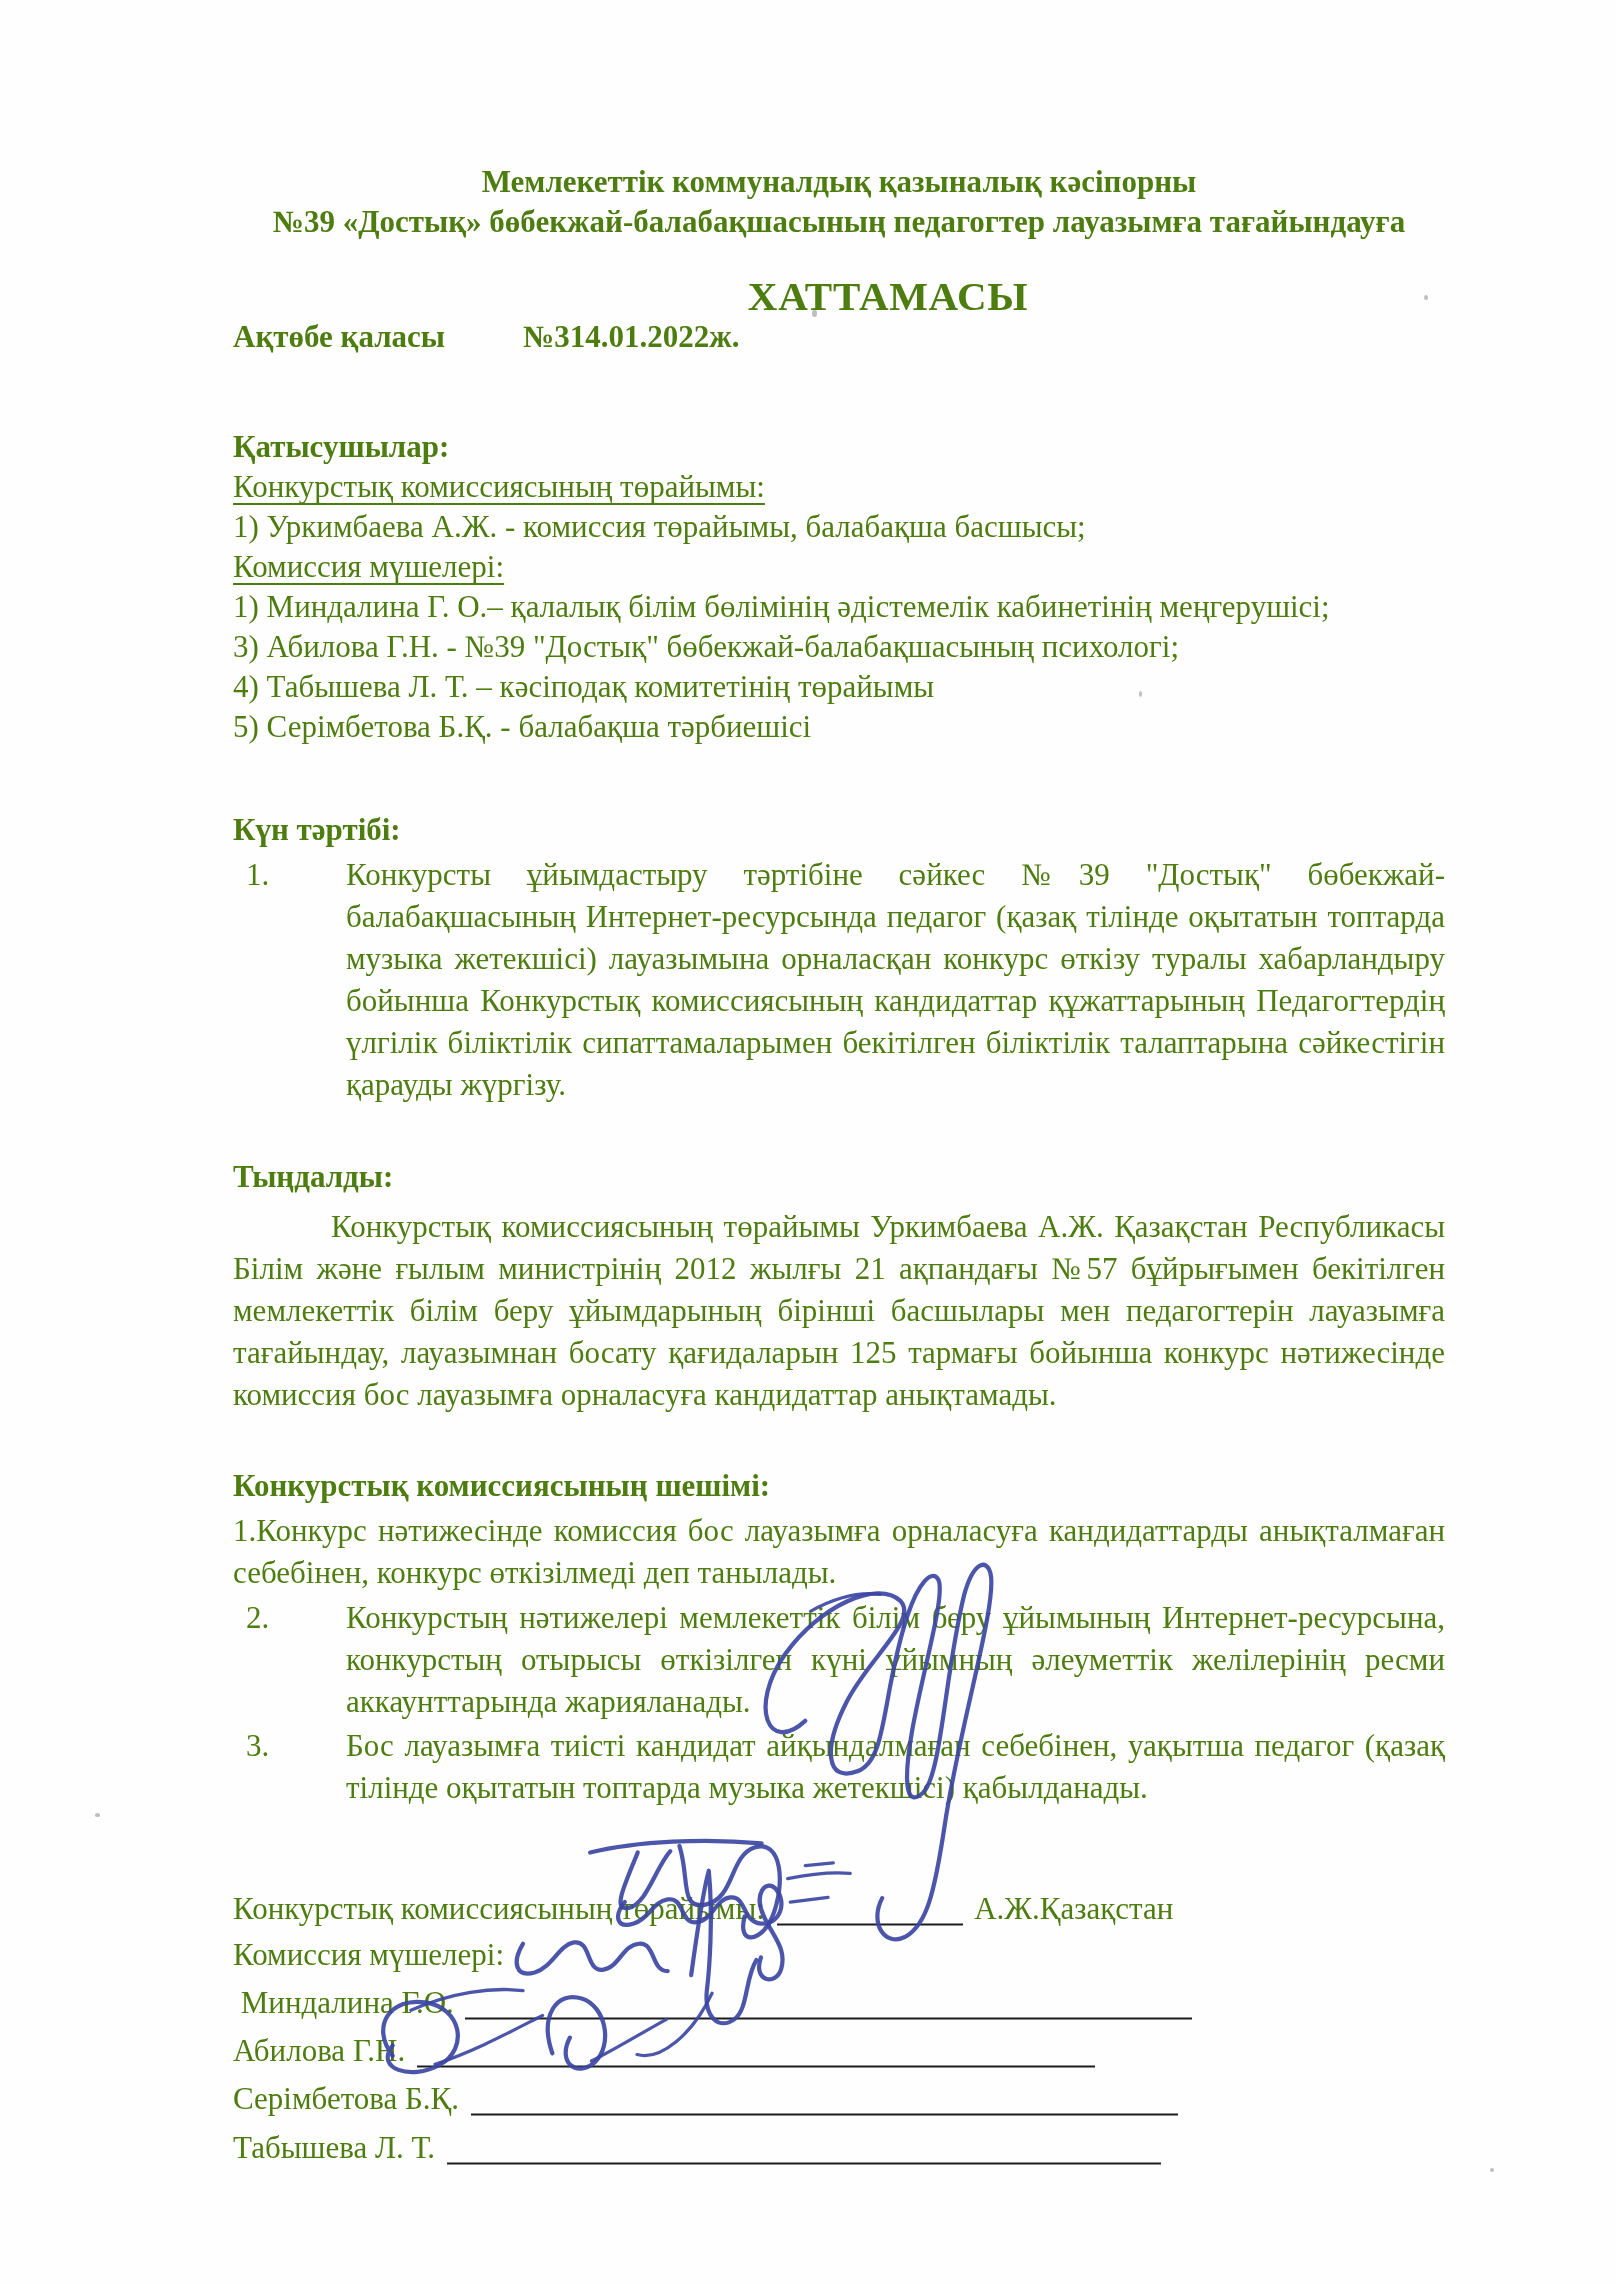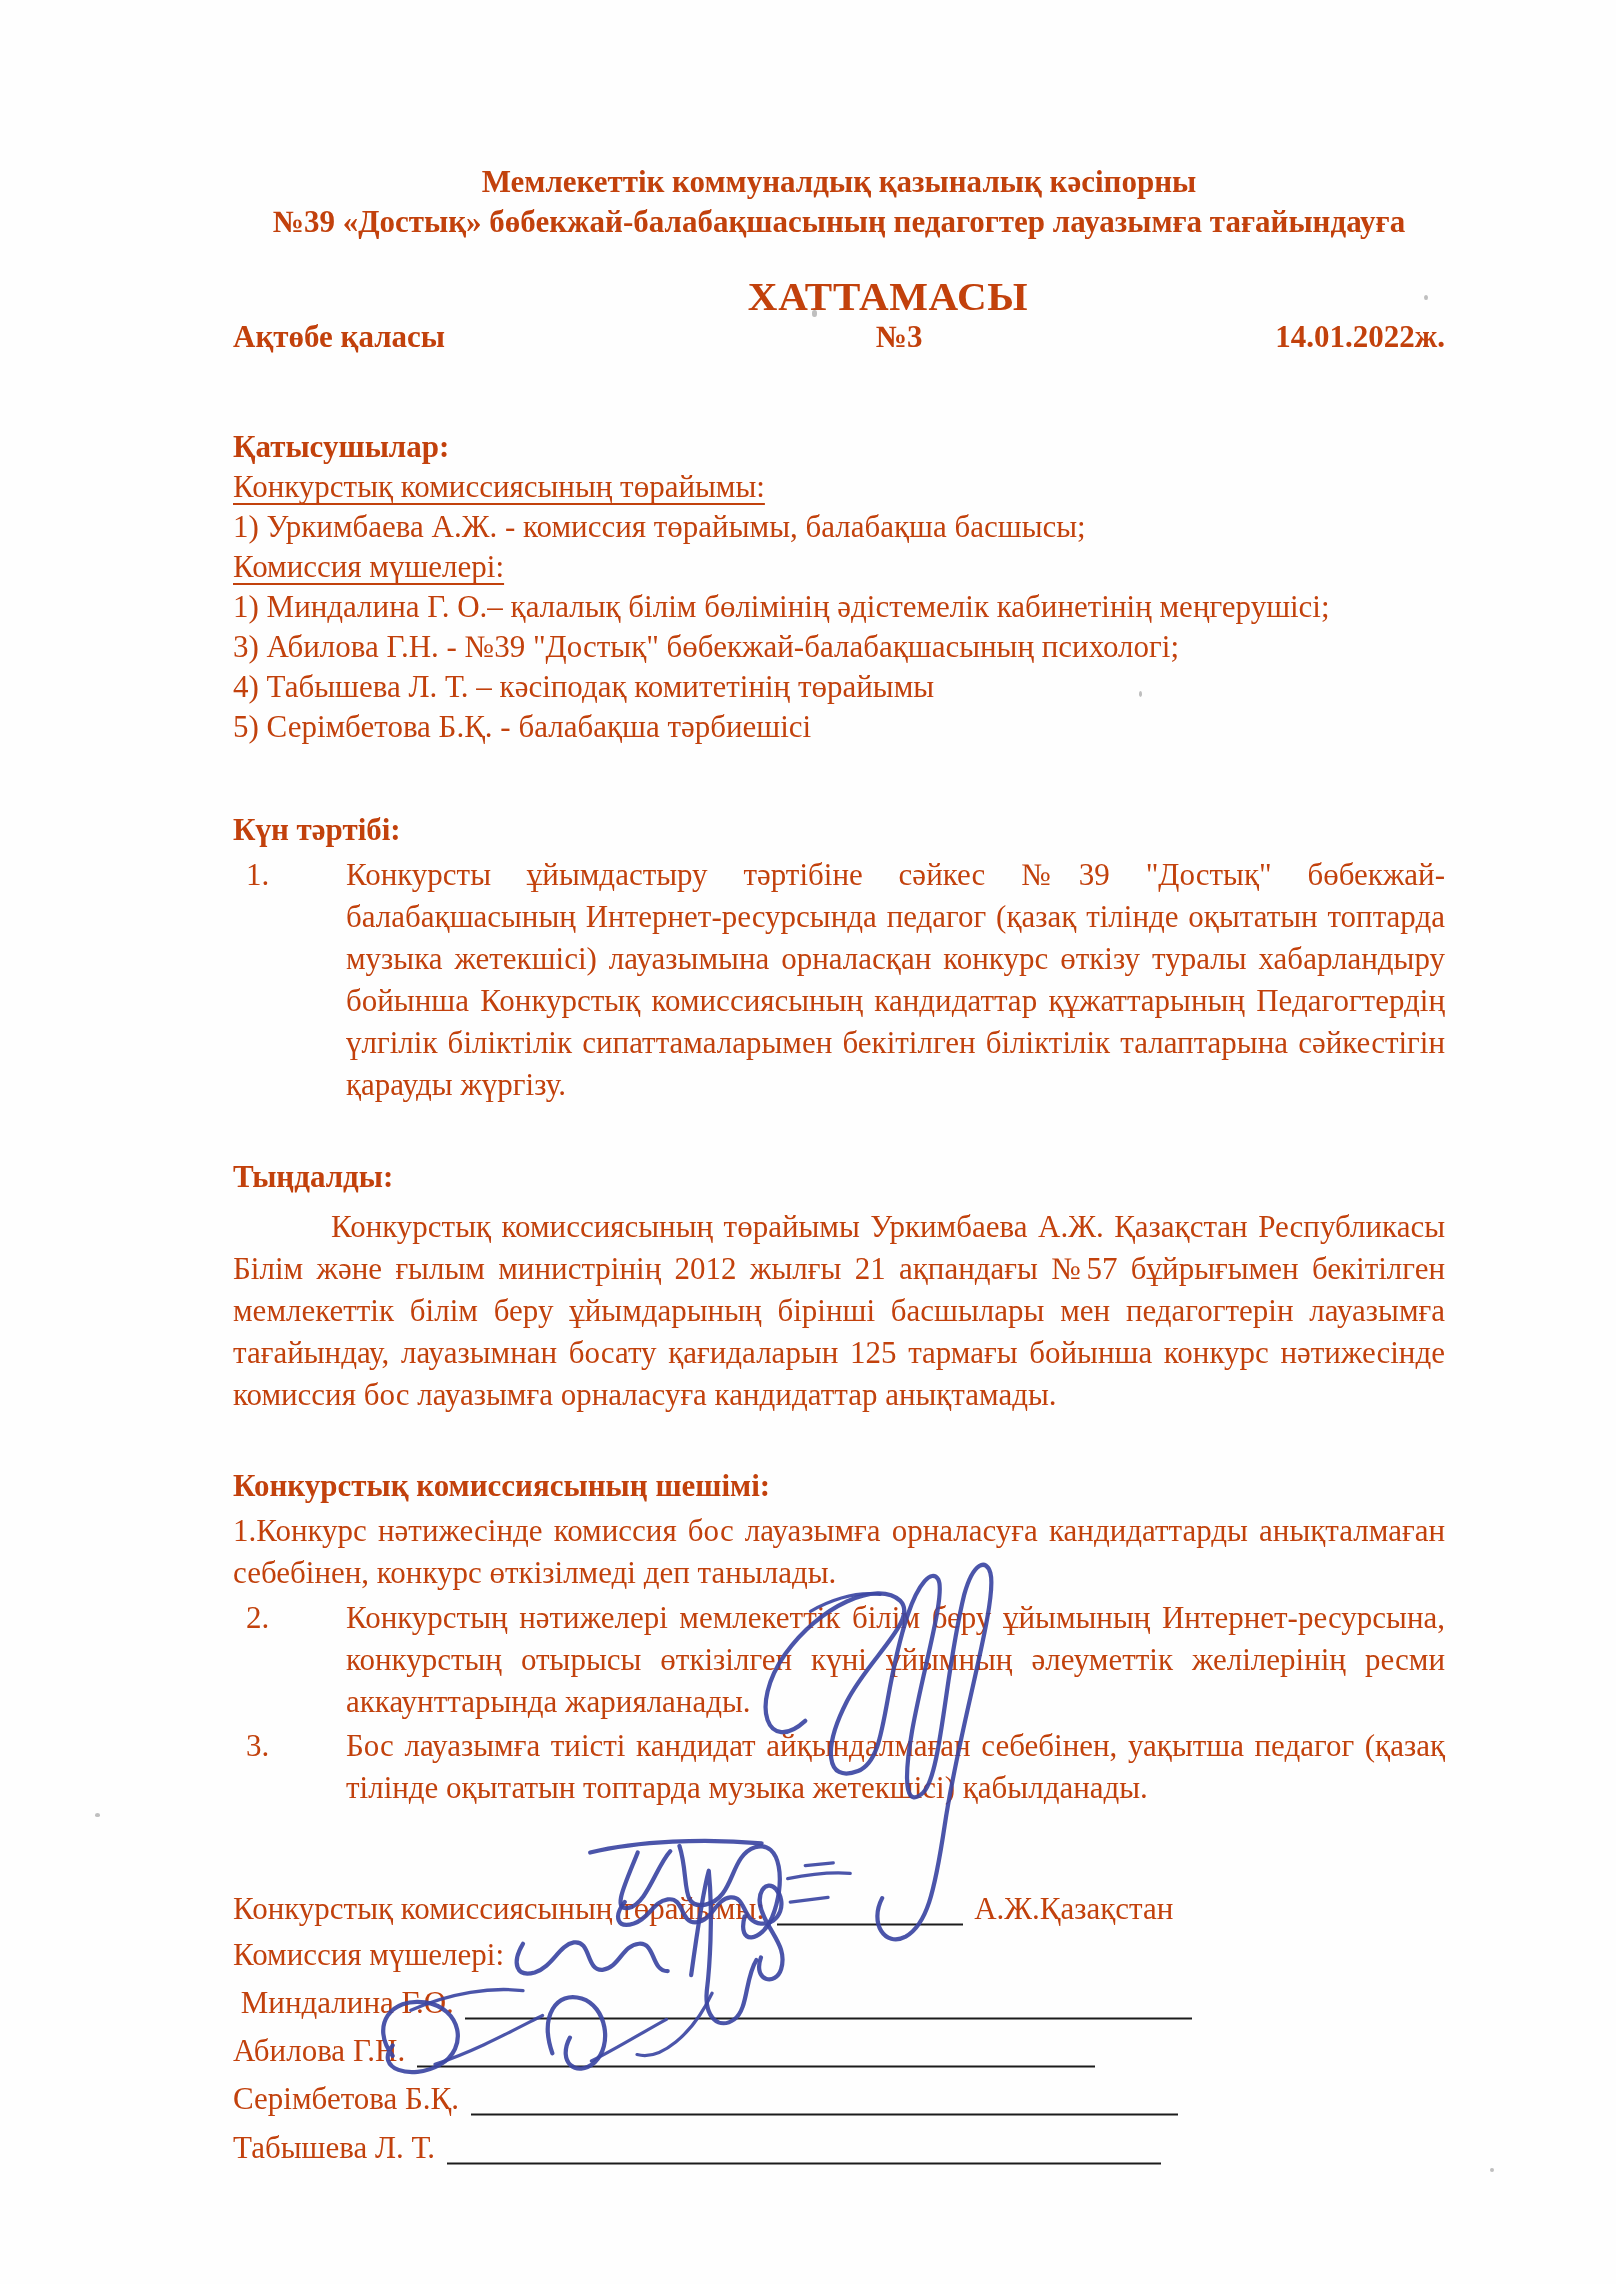--- a/index.html
+++ b/index.html
@@ -3,31 +3,31 @@
 <meta charset="utf-8">
 <style>
   :root { --ink: #3c46a3; }
   * { box-sizing: border-box; }
   html, body { margin: 0; padding: 0; background: #ffffff; }
   .page {
     position: relative;
     width: 1617px;
     height: 2284px;
     background: #fefefe;
-    color: #c2410c;
+    color: #4d7c0f;
     font-family: "Liberation Serif", "DejaVu Serif", serif;
     font-size: 31px;
     line-height: 40px;
     padding: 162px 172px 0 233px;
     overflow: hidden;
   }
   .bold { font-weight: 700; }
   .hdr-line { text-align: center; font-weight: 700; }
   .protocol-title { text-align: center; font-weight: 700; font-size: 41px; margin-top: 34px; letter-spacing: 0.7px; padding-left: 98px; }
-  .city-row { display: flex; justify-content: space-between; align-items: baseline; font-weight: 700; margin-top: 1.3px; }
+  .city-row { display: flex; justify-content: flex-start; align-items: baseline; font-weight: 700; margin-top: 1.3px; }
   .city-row .mid { margin-left: 78px; }
   .section-gap-md { margin-top: 63px; }
   .ulab { text-decoration: underline; text-decoration-thickness: 2px; text-underline-offset: 5.9px; }
   .plist div { white-space: nowrap; }
   .numbered { position: relative; padding-left: 70px; text-align: justify; }
   .numbered .itext { padding-left: 43px; text-align: justify; }
   .numbered .num { position: absolute; left: 13px; top: 0; }
   .para-indent { text-indent: 98px; text-align: justify; margin-top: 9px; }
   .flush-item { text-align: justify; }
   .spaced { line-height: 42px; }

